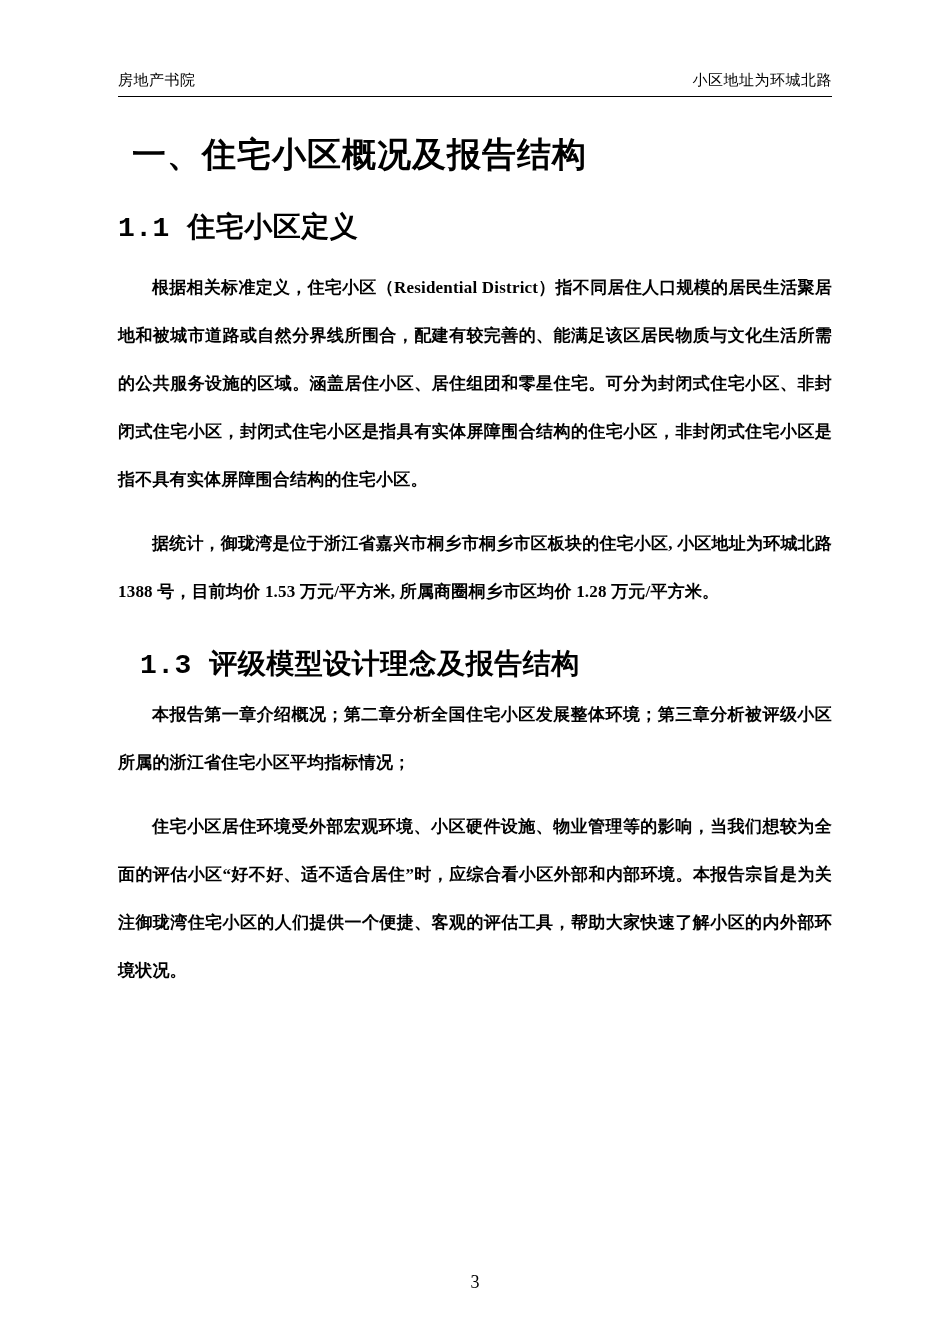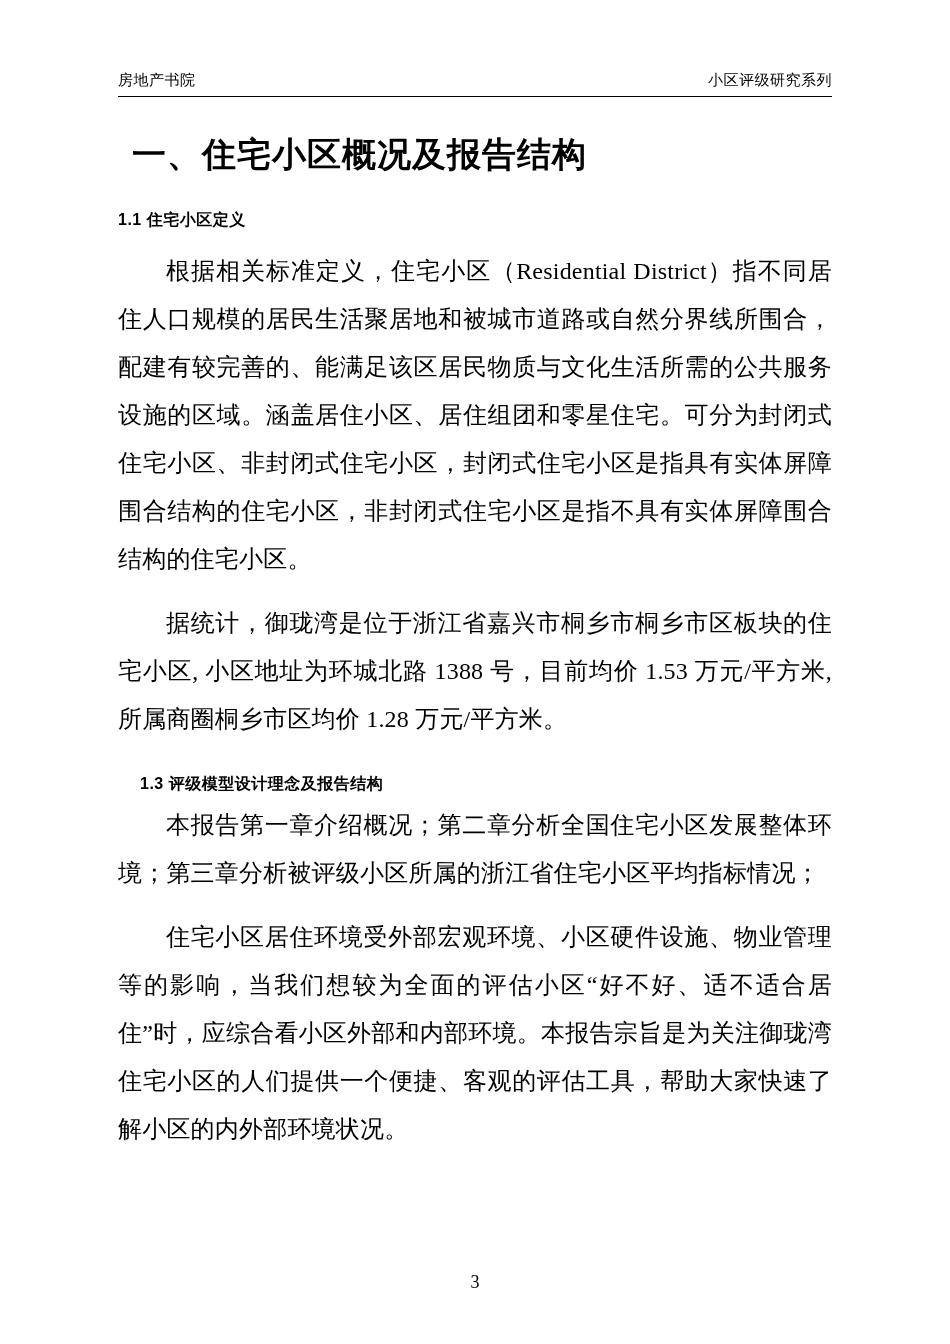--- a/index.html
+++ b/index.html
@@ -44,38 +44,39 @@
   h1.chapter-title {
     font-size: 34px;
     font-weight: bold;
     margin: 0 0 0 0;
     padding-left: 14px;
     font-family: "DejaVu Sans", "Liberation Sans", sans-serif;
     letter-spacing: 1px;
     line-height: 1.4;
   }
   h2.section-title {
-    font-size: 16px;
+    font-size: 28px;
     font-weight: bold;
     margin: 30px 0 0 0;
-    font-family: Liberation Sans, sans-serif;
+    font-family: Liberation Mono, monospace;
     letter-spacing: 0.5px;
     line-height: 1.4;
   }
   h2.section-title.indented {
     padding-left: 22px;
   }
   p.body-text {
-    font-size: 24px;
+    font-size: 17px;
     line-height: 48px;
     margin: 16px 0 0 0;
     text-align: justify;
     text-justify: inter-ideograph;
     text-indent: 2em;
     letter-spacing: 0.2px;
+    font-weight: bold;
   }
   p.body-text.tight {
     margin-top: 6px;
   }
   .page-number {
     position: absolute;
     left: 0;
     right: 0;
     bottom: 62px;
     text-align: center;
@@ -85,21 +86,21 @@
 </style>
 </head>
 <body>
 
 <div class="page">
 
   <div class="content">
 
     <div class="doc-header">
       <span>房地产书院</span>
-      <span>小区评级研究系列</span>
+      <span>小区地址为环城北路</span>
     </div>
     <div class="header-rule"></div>
 
     <h1 class="chapter-title">一、住宅小区概况及报告结构</h1>
 
     <h2 class="section-title">1.1  住宅小区定义</h2>
     <p class="body-text">根据相关标准定义，住宅小区（Residential District）指不同居住人口规模的居民生活聚居地和被城市道路或自然分界线所围合，配建有较完善的、能满足该区居民物质与文化生活所需的公共服务设施的区域。涵盖居住小区、居住组团和零星住宅。可分为封闭式住宅小区、非封闭式住宅小区，封闭式住宅小区是指具有实体屏障围合结构的住宅小区，非封闭式住宅小区是指不具有实体屏障围合结构的住宅小区。</p>
 
     <p class="body-text">据统计，御珑湾是位于浙江省嘉兴市桐乡市桐乡市区板块的住宅小区, 小区地址为环城北路 1388 号，目前均价 1.53 万元/平方米, 所属商圈桐乡市区均价 1.28 万元/平方米。</p>
 

